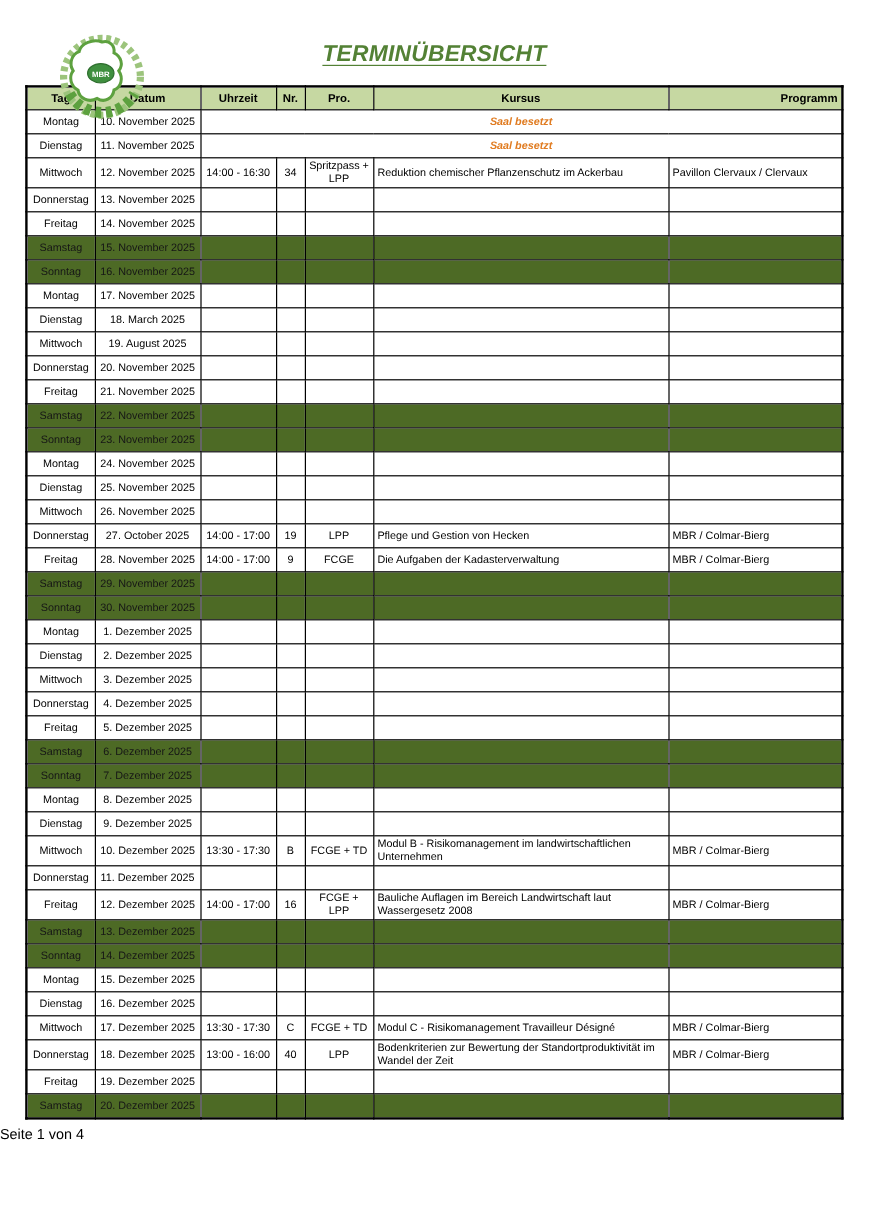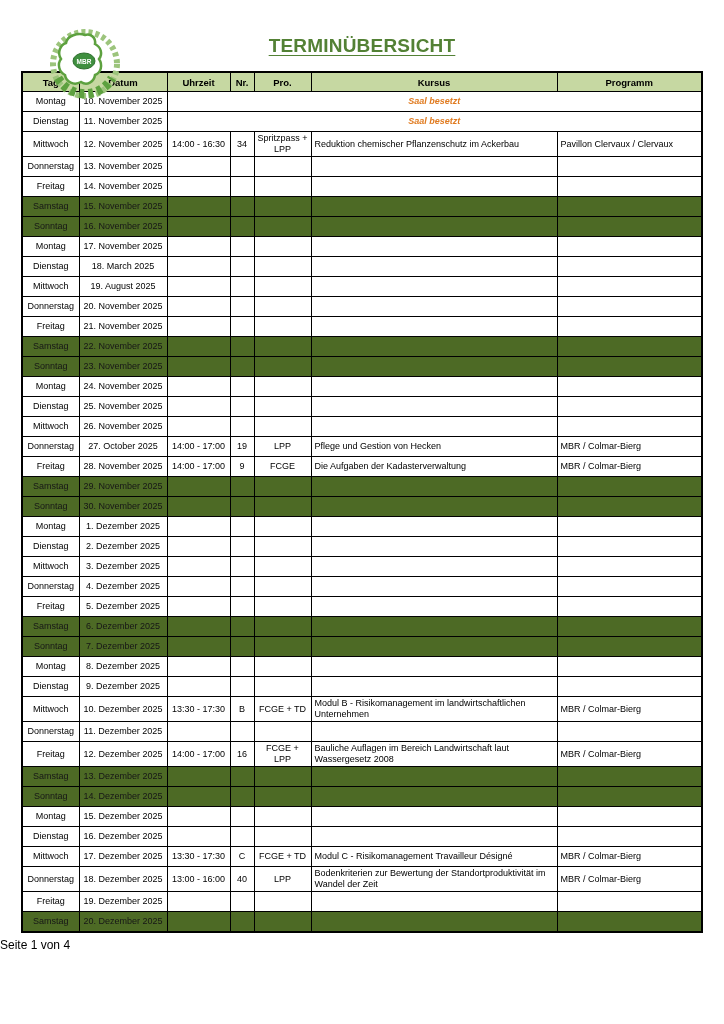--- a/index.html
+++ b/index.html
@@ -12,34 +12,35 @@
   body{
     width:724px;height:1024px;background:#ffffff;position:relative;
     font-family:"Liberation Sans", sans-serif;color:#000;overflow:hidden;
   }
   .logo{position:absolute;left:46px;top:26px;width:78px;height:80px;}
   .title-wrap{padding-top:33px;text-align:center;}
   .title-line{
     display:block;font-weight:bold;font-size:19px;line-height:25px;
     color:var(--title-green);text-decoration:underline;text-underline-offset:3px;
     letter-spacing:0.2px;
+    font-style:italic;
   }
   table.schedule{
     width:680px;margin:13px auto 0 auto;border-collapse:collapse;
     table-layout:fixed;border:2px solid #000;
   }
   th,td{
     border:1px solid #000;border-top-width:1.5px;border-bottom-width:1.5px;
     font-size:9px;line-height:11px;padding:1px 3px;height:17px;
     vertical-align:middle;text-align:center;overflow:hidden;
   }
   th{
     background:var(--header-bg);font-weight:bold;font-size:9.5px;height:16px;
   }
-  th.c6{text-align:center;}
+  th.c6{text-align:right;}
   td.kursus,td.programm{text-align:left;}
   tr.weekend td{background:var(--weekend-bg);color:#161616;}
   td.saal{color:var(--saal-orange);font-style:italic;font-weight:bold;}
   .footer{
     font-size:12px;margin-top:5px;color:#000;
   }
 </style>
 </head>
 <body>
 

